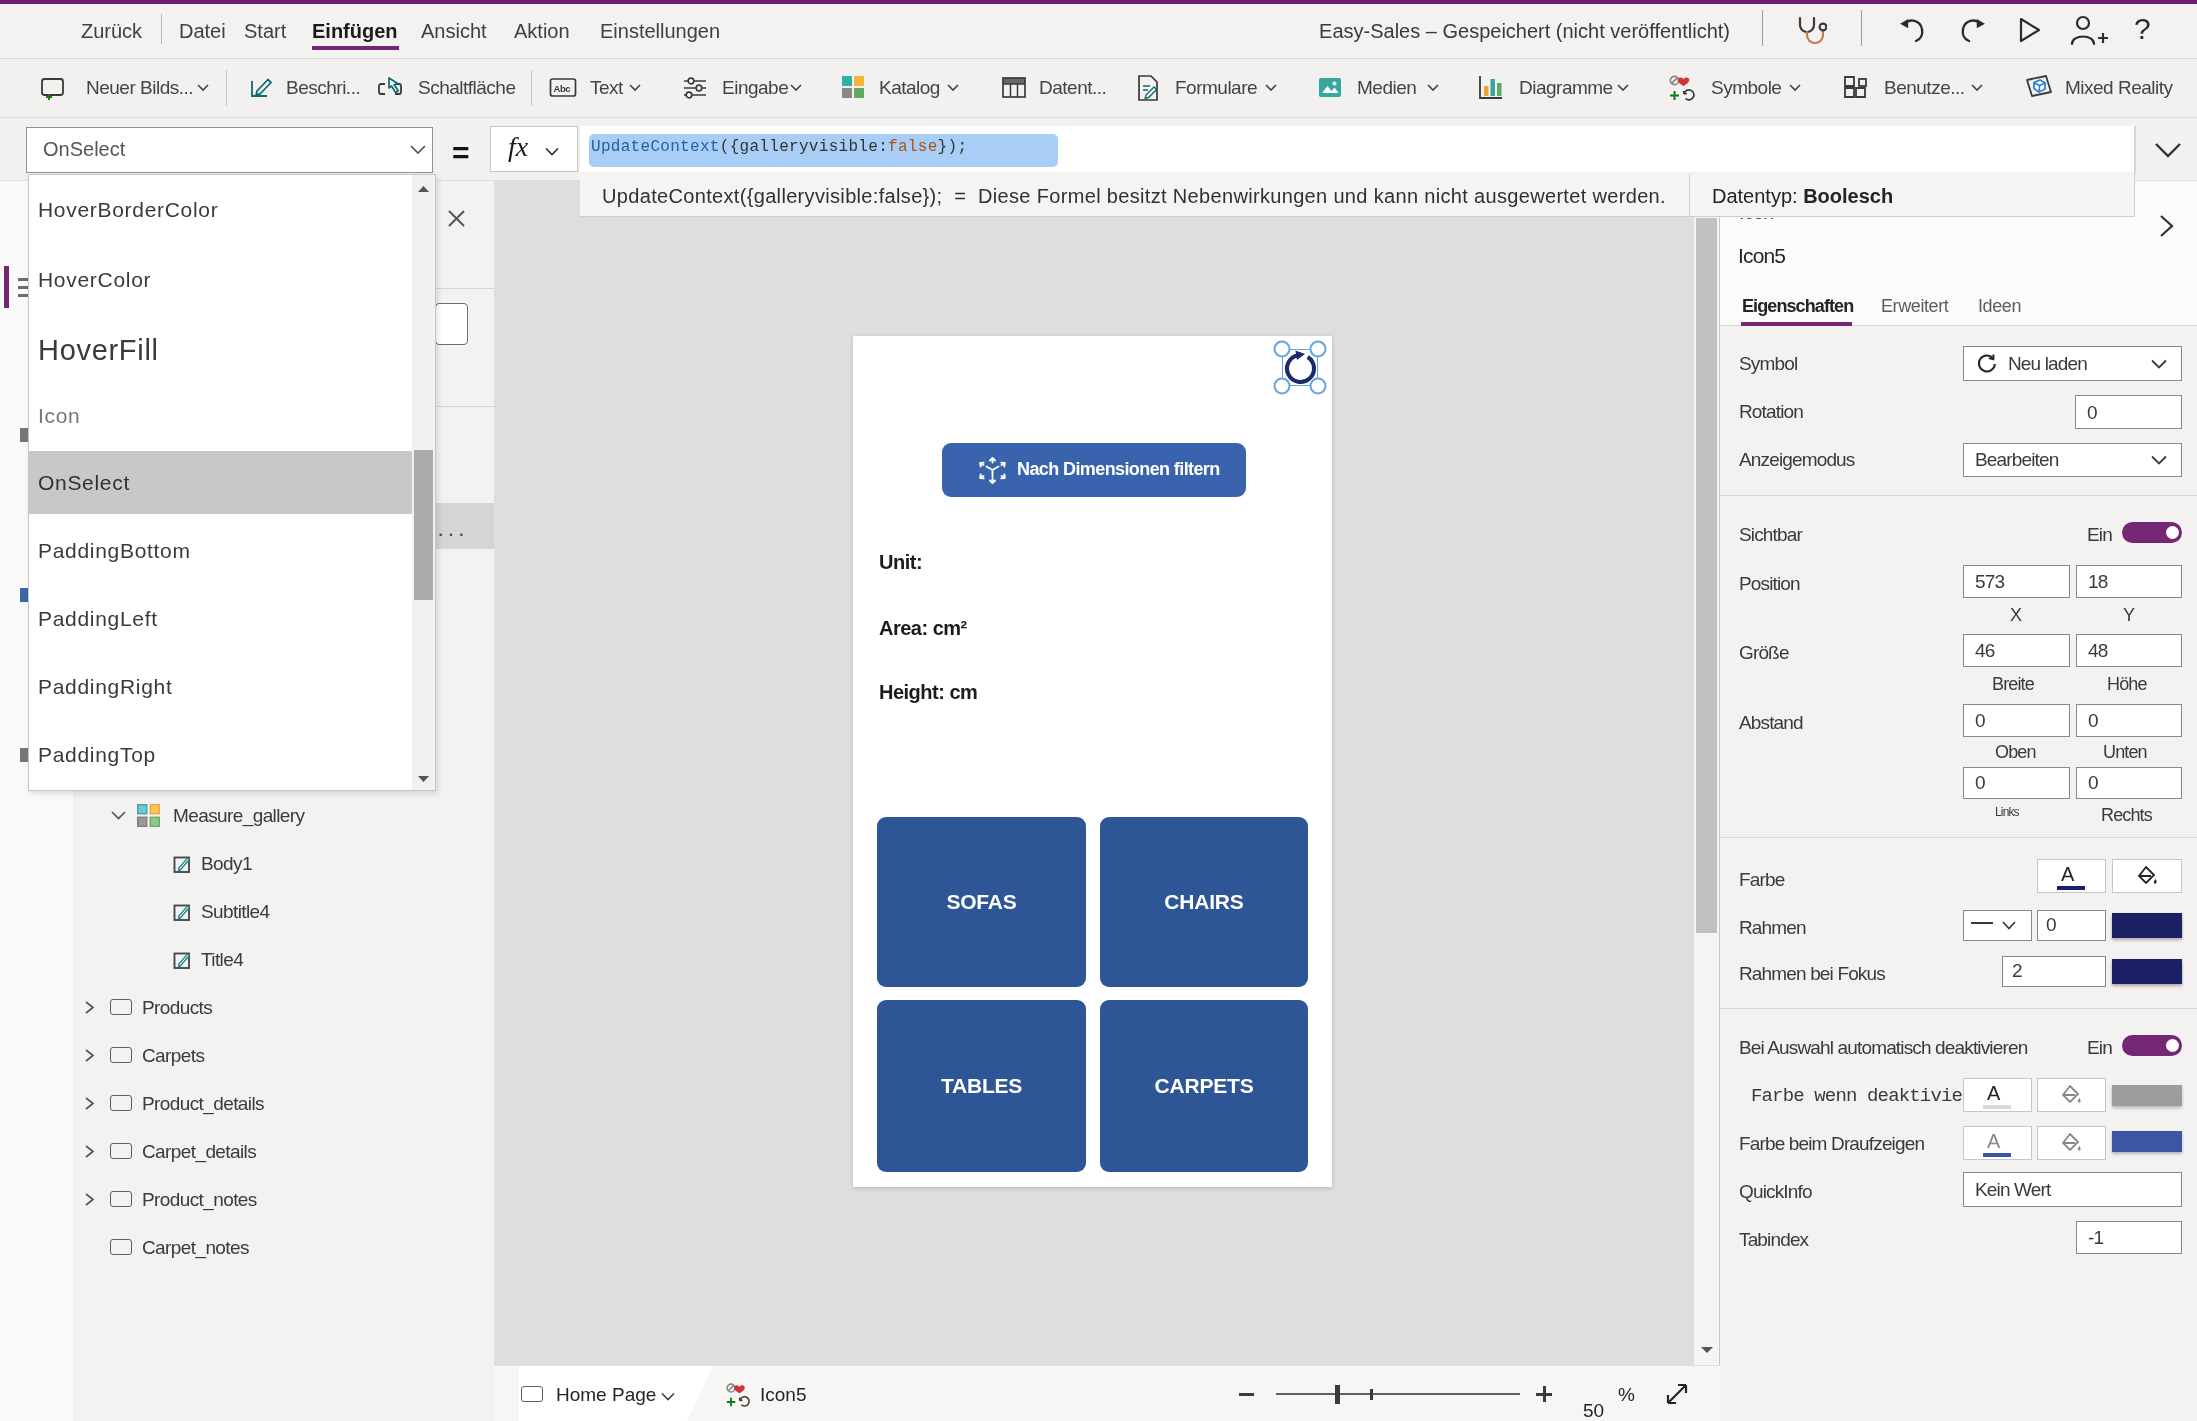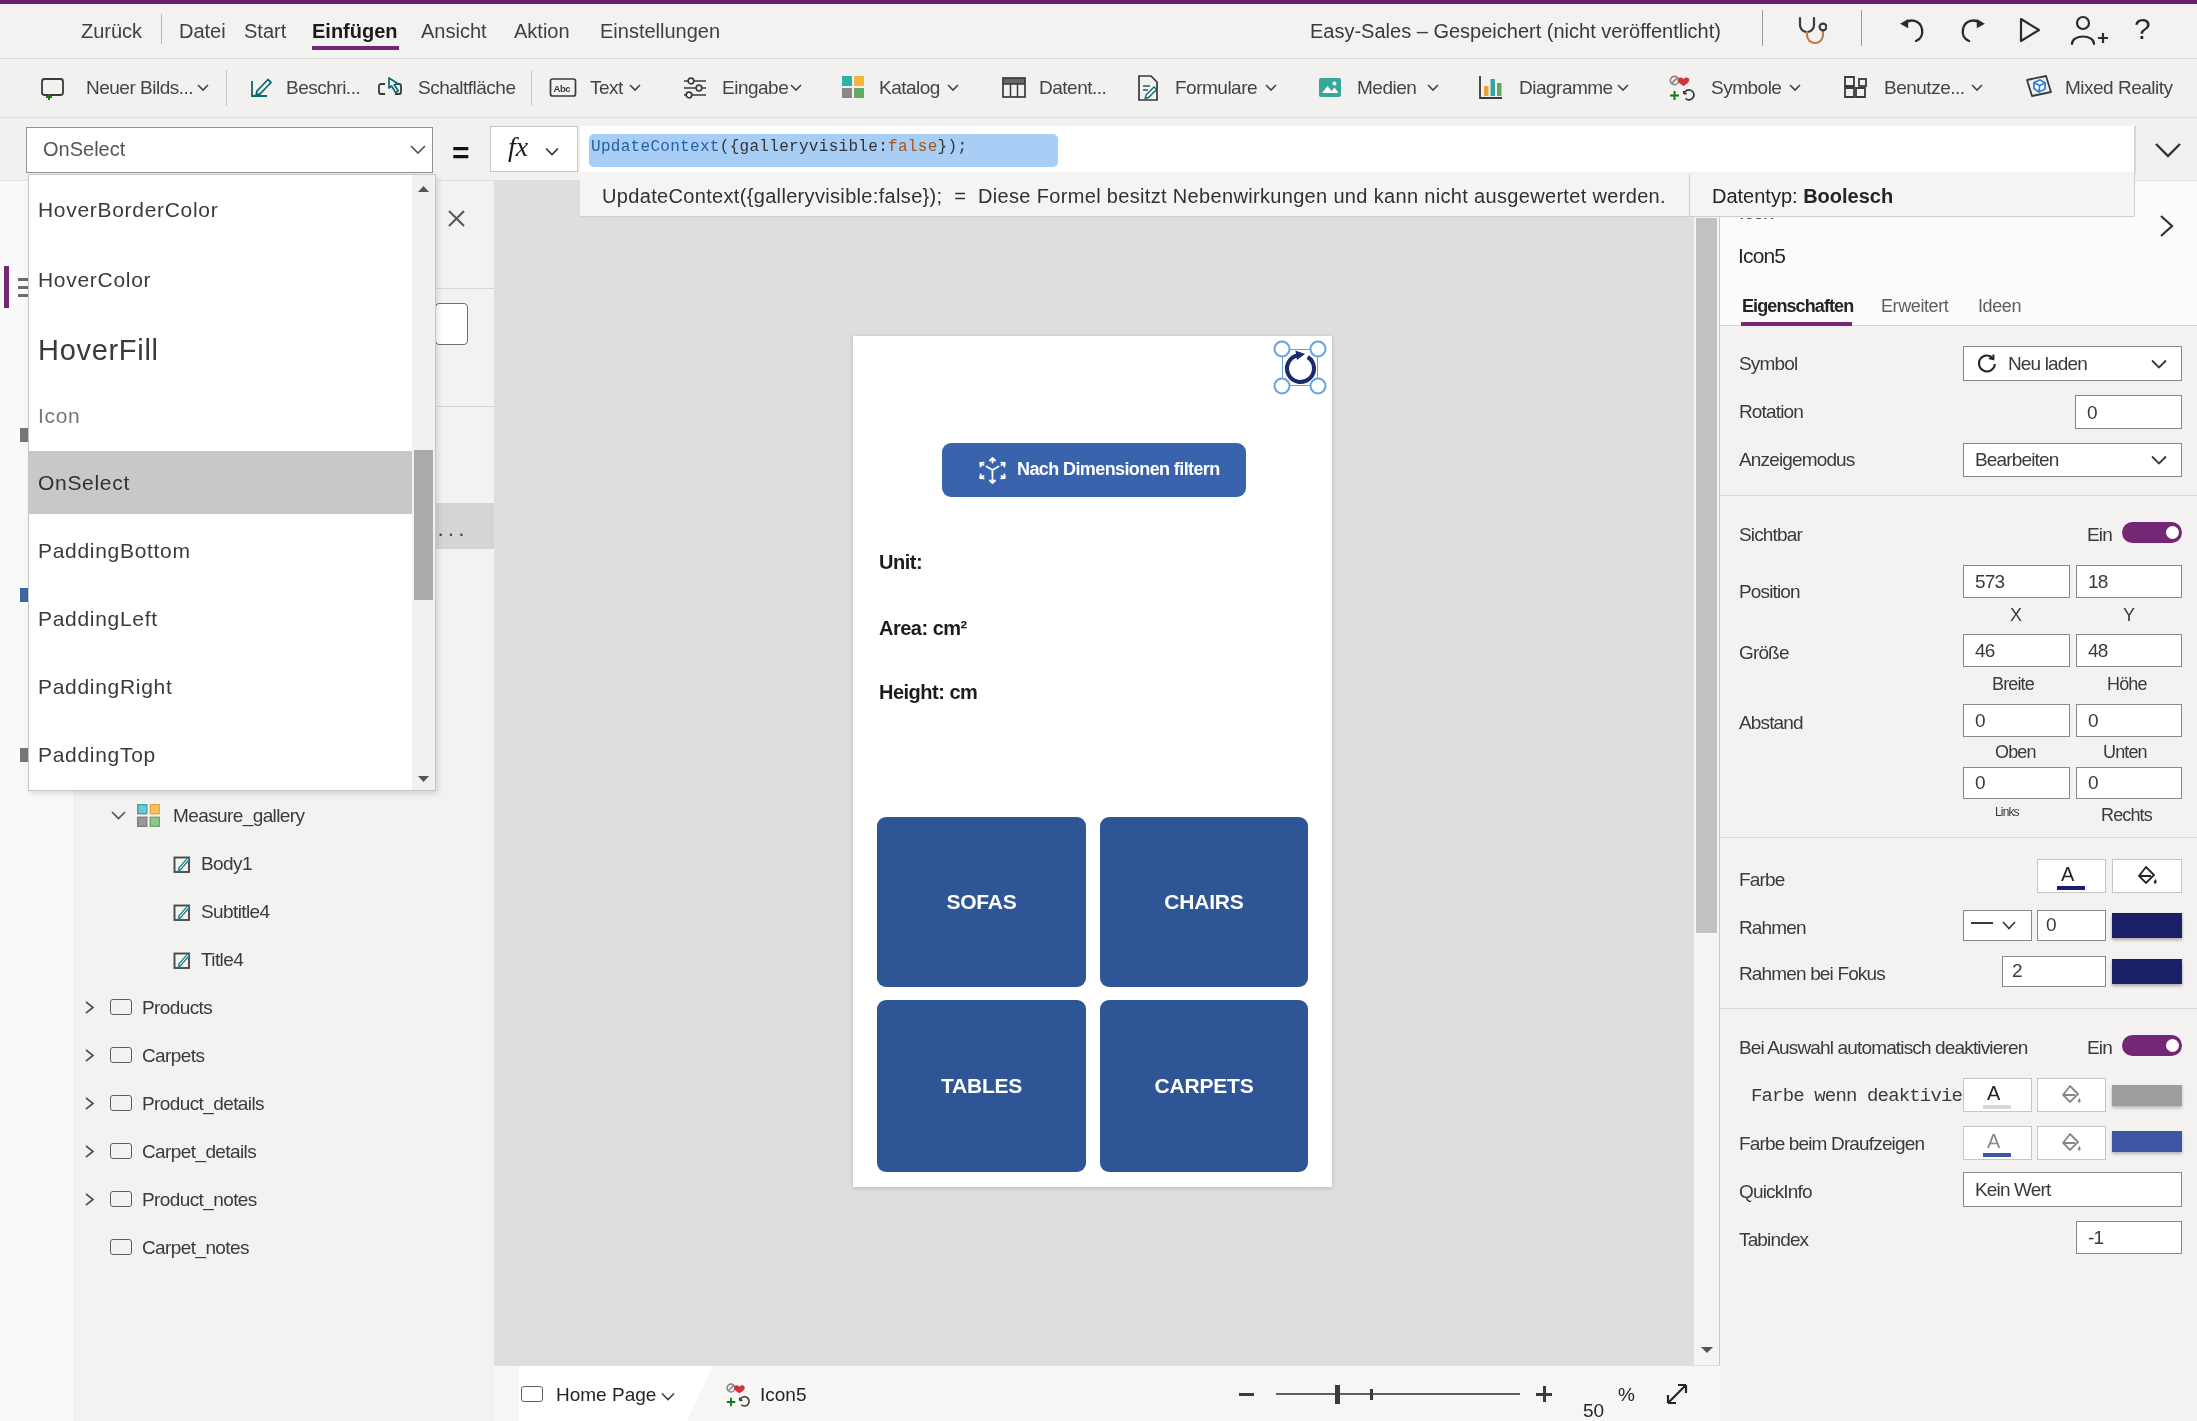--- a/index.html
+++ b/index.html
@@ -17,21 +17,21 @@
 <div id="menubar" style="white-space:nowrap;">
   <div class="abs" style="left:81px;top:20px;font-size:20px;color:#404040;">Zurück</div>
   <div class="abs" style="left:161px;top:14px;width:1px;height:30px;background:#b9b9b9;"></div>
   <div class="abs" style="left:179px;top:20px;font-size:20px;color:#404040;">Datei</div>
   <div class="abs" style="left:244px;top:20px;font-size:20px;color:#404040;">Start</div>
   <div class="abs" style="left:312px;top:20px;font-size:20px;color:#1b1b1b;font-weight:bold;">Einfügen</div>
   <div class="abs" style="left:312px;top:46px;width:87px;height:4px;background:#742774;"></div>
   <div class="abs" style="left:421px;top:20px;font-size:20px;color:#404040;">Ansicht</div>
   <div class="abs" style="left:514px;top:20px;font-size:20px;color:#404040;">Aktion</div>
   <div class="abs" style="left:600px;top:20px;font-size:20px;color:#404040;">Einstellungen</div>
-  <div class="abs" style="left:1310px;top:20px;width:420px;text-align:left;font-size:20px;color:#3b3a39;">Easy-Sales – Gespeichert (nicht veröffentlicht)</div>
+  <div class="abs" style="left:1310px;top:20px;width:420px;text-align:right;font-size:20px;color:#3b3a39;">Easy-Sales – Gespeichert (nicht veröffentlicht)</div>
   <div class="abs" style="left:1762px;top:10px;width:1px;height:36px;background:#9b9b9b;"></div>
 
   <svg class="abs" style="left:1793px;top:15px;" width="34" height="32" viewBox="0 0 34 32">
     <path d="M7 3 L7 10 a7 7 0 0 0 14 0 L21 3" fill="none" stroke="#3b3a39" stroke-width="2.2" stroke-linecap="round"></path>
     <path d="M14 17 L14 20 a8 8 0 0 0 16 0 L30 15" fill="none" stroke="#c27b4b" stroke-width="2.2" stroke-linecap="round"></path>
     <circle cx="30" cy="12" r="3.4" fill="none" stroke="#3b3a39" stroke-width="2.2"></circle>
   </svg>
   <div class="abs" style="left:1861px;top:10px;width:1px;height:36px;background:#9b9b9b;"></div>
 
   <svg class="abs" style="left:1896px;top:15px;" width="30" height="30" viewBox="0 0 30 30">
@@ -383,21 +383,21 @@
   <svg class="abs" style="left:2150px;top:454px;" width="18" height="13" viewBox="0 0 18 13">
         <path d="M2 2.5 L9 9.5 L16 2.5" fill="none" stroke="#3b3a39" stroke-width="1.8"></path>
       </svg>
   <div class="abs" style="left:1720px;top:495px;width:477px;height:1px;background:#dcdad8;"></div>
 
   <div class="abs" style="left:1739px;top:524px;">Sichtbar</div>
   <div class="abs" style="left:2087px;top:524px;">Ein</div>
   <div class="abs" style="left:2122px;top:522px;width:60px;height:21px;border-radius:11px;background:#742774;"></div>
   <div class="abs" style="left:2166px;top:526px;width:13px;height:13px;border-radius:50%;background:#fff;"></div>
 
-  <div class="abs" style="left:1739px;top:573px;margin-top:8px;">Position</div>
+  <div class="abs" style="left:1739px;top:573px;">Position</div>
   <div class="abs" style="left:1963px;top:565px;width:107px;height:33px;background:#fff;border:1px solid #8a8886;box-sizing:border-box;"></div>
   <div class="abs" style="left:1975px;top:571px;">573</div>
   <div class="abs" style="left:2076px;top:565px;width:106px;height:33px;background:#fff;border:1px solid #8a8886;box-sizing:border-box;"></div>
   <div class="abs" style="left:2088px;top:571px;">18</div>
   <div class="abs" style="left:2010px;top:605px;font-size:18px;">X</div>
   <div class="abs" style="left:2123px;top:605px;font-size:18px;">Y</div>
 
   <div class="abs" style="left:1739px;top:642px;">Größe</div>
   <div class="abs" style="left:1963px;top:634px;width:107px;height:33px;background:#fff;border:1px solid #8a8886;box-sizing:border-box;"></div>
   <div class="abs" style="left:1975px;top:640px;">46</div>

